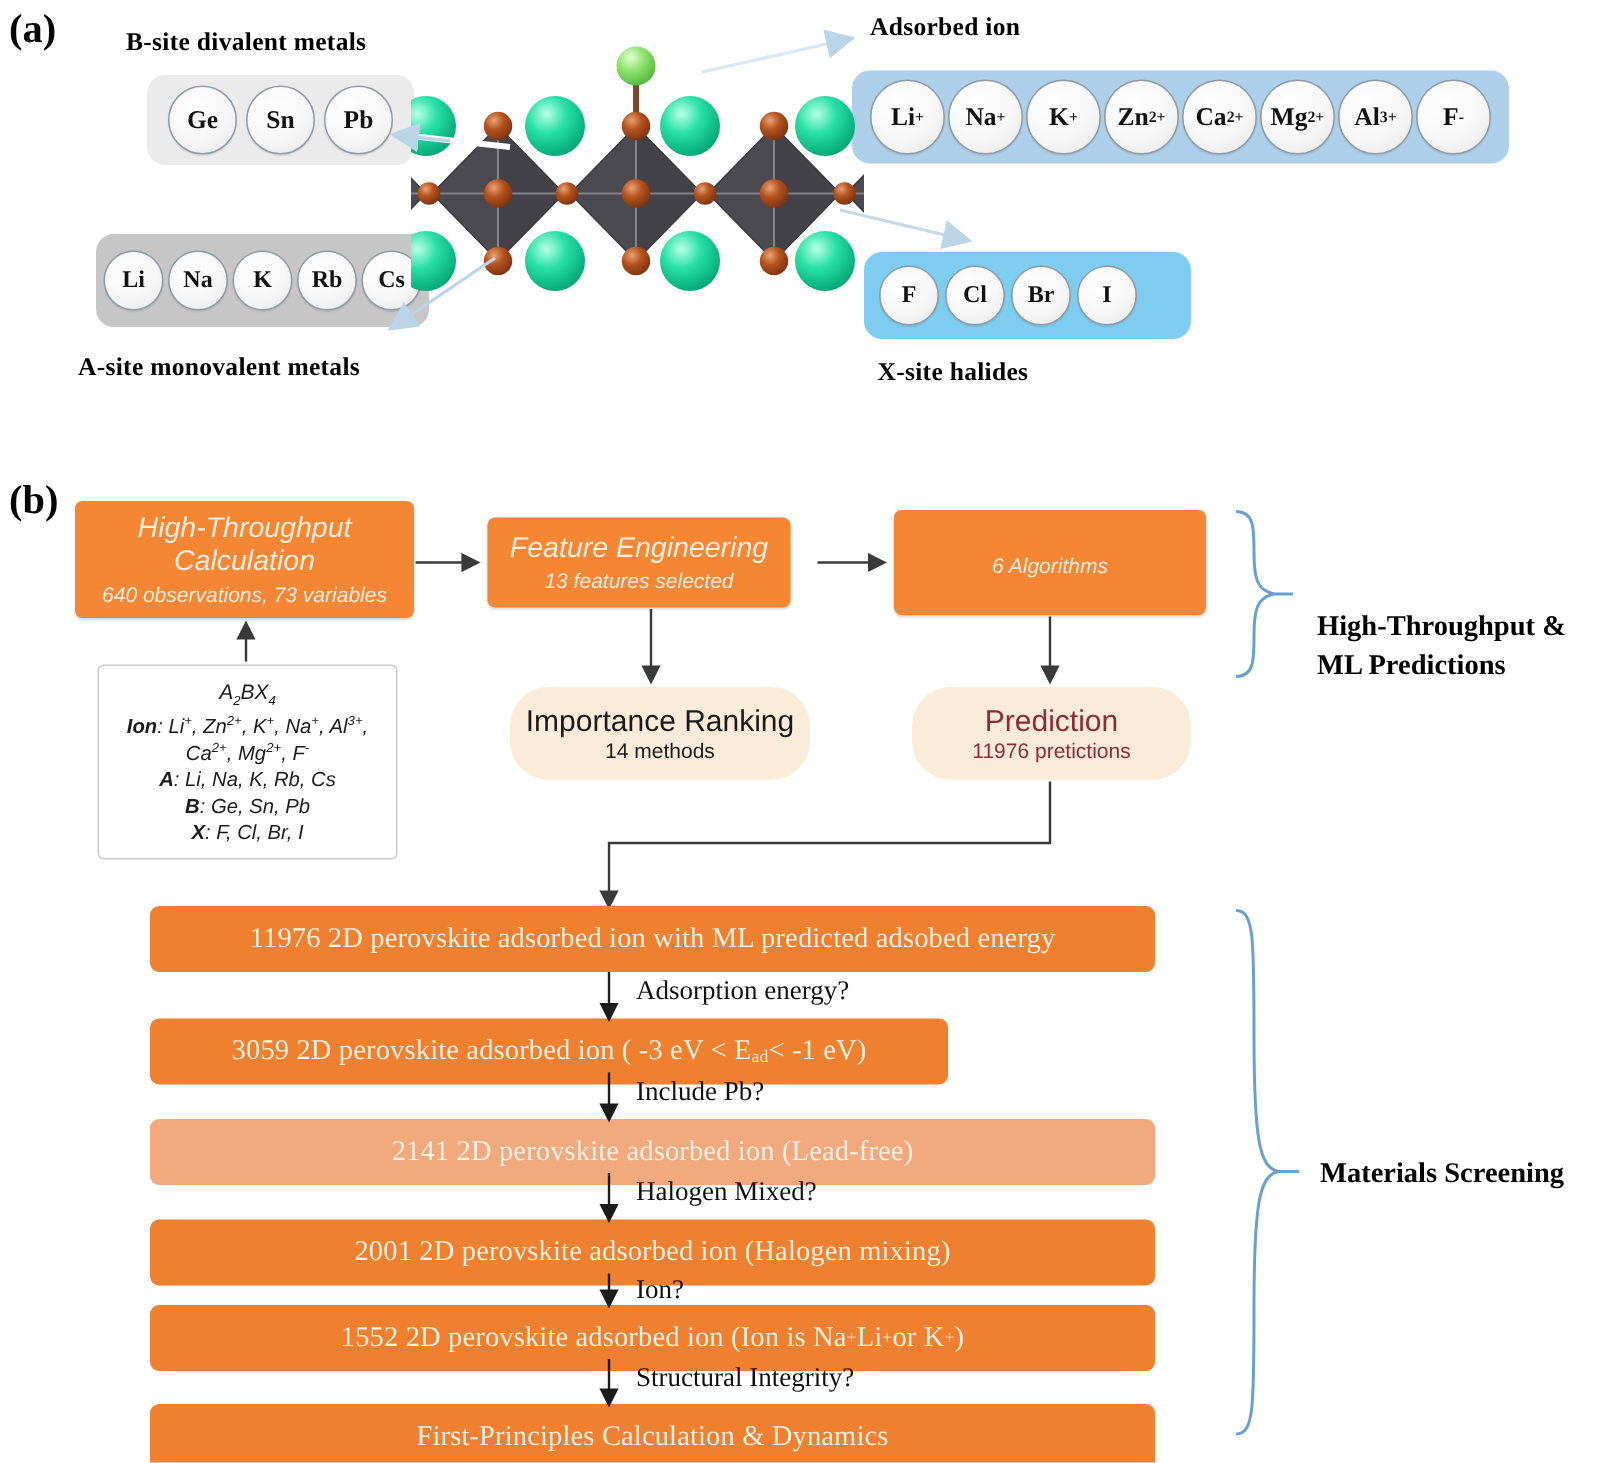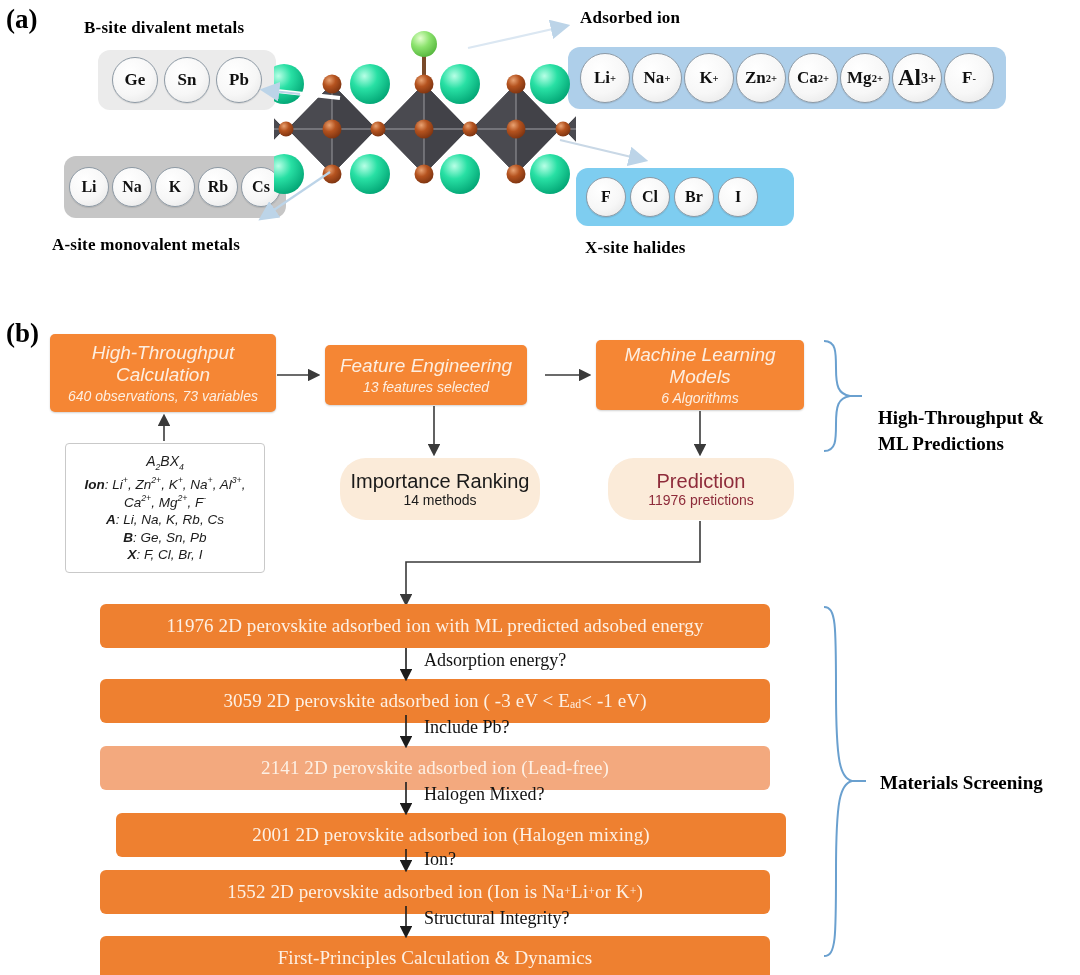--- a/index.html
+++ b/index.html
@@ -95,21 +95,21 @@
     <div class="chip" style="width: 38px; height: 38px; font-size: 16px;">Cs</div>
   </div>
 
 <div class="abs chipbox" id="adsorbed-box" style="left:568px;top:47px;width:420px;height:62px;background:#aecfea;padding:0 9px;gap:2px;justify-content:center;">
     <div class="chip" style="width: 48px; height: 48px; font-size: 17px;">Li<sup>+</sup></div>
     <div class="chip" style="width: 48px; height: 48px; font-size: 17px;">Na<sup>+</sup></div>
     <div class="chip" style="width: 48px; height: 48px; font-size: 17px;">K<sup>+</sup></div>
     <div class="chip" style="width: 48px; height: 48px; font-size: 17px;">Zn<sup>2+</sup></div>
     <div class="chip" style="width: 48px; height: 48px; font-size: 17px;">Ca<sup>2+</sup></div>
     <div class="chip" style="width: 48px; height: 48px; font-size: 17px;">Mg<sup>2+</sup></div>
-    <div class="chip" style="width: 48px; height: 48px; font-size: 23px;">Al<sup>3+</sup></div>
+    <div class="chip" style="width: 48px; height: 48px; font-size: 17px;">Al<sup>3+</sup></div>
     <div class="chip" style="width: 48px; height: 48px; font-size: 17px;">F<sup>-</sup></div>
   </div>
 
 <div class="abs chipbox" id="x-site-box" style="left:576px;top:168px;width:198px;height:58px;background:#7ecdf0;padding:0 10px;gap:4px;justify-content:flex-start;">
     <div class="chip" style="width: 38px; height: 38px; font-size: 16px;">F</div>
     <div class="chip" style="width: 38px; height: 38px; font-size: 16px;">Cl</div>
     <div class="chip" style="width: 38px; height: 38px; font-size: 16px;">Br</div>
     <div class="chip" style="width: 38px; height: 38px; font-size: 16px;">I</div>
   </div>
 
@@ -218,24 +218,20 @@
   </div>
   <div class="t2">640 observations, 73 variables</div>
 </div>
 
 <div class="fbox" style="left:325px;top:345px;width:202px;height:60px;">
   <div class="t1">Feature Engineering</div>
   <div class="t2">13 features selected</div>
 </div>
 
 <div class="fbox" style="left:596px;top:340px;width:208px;height:70px;">
-  <div class="t1">
-    <span>Machine Learning</span><br>
-    <span>Models</span>
-  </div>
   <div class="t2">6 Algorithms</div>
 </div>
 
 <div class="pill" style="left:340px;top:458px;width:200px;height:62px;">
   <div class="p1" style="color:#1a1a1a">Importance Ranking</div>
   <div class="p2" style="color:#1a1a1a">14 methods</div>
 </div>
 
 <div class="pill" style="left:608px;top:458px;width:186px;height:62px;">
   <div class="p1" style="color:#8e2b3a">Prediction</div>
@@ -283,23 +279,23 @@
 
 <svg class="overlay">
   <path d="M824,607 C836,607 836,625 836,690 C836,762 840,778 852,781
            C840,784 836,800 836,872 C836,938 836,956 824,956" fill="none" stroke="#6aa0cf" stroke-width="2"></path>
   <path d="M852,781 L866,781" stroke="#6aa0cf" stroke-width="2"></path>
 </svg>
 <div class="abs cap-big" style="left:880px;top:770px;text-align:right;">Materials Screening</div>
 
 <div id="screening-root">
     <div class="sbar" style="left: 100px; top: 604px; width: 670px; height: 44px; background: rgb(238, 128, 48);">11976 2D perovskite adsorbed ion with ML predicted adsobed energy</div>
-    <div class="sbar" style="left: 100px; top: 679px; width: 670px; height: 44px; background: rgb(238, 128, 48); align-items: center;">3059 2D perovskite adsorbed ion   ( -3 eV &lt; E<sub>ad</sub> &lt; -1 eV)</div>
+    <div class="sbar" style="left: 100px; top: 679px; width: 532px; height: 44px; background: rgb(238, 128, 48); align-items: center;">3059 2D perovskite adsorbed ion   ( -3 eV &lt; E<sub>ad</sub> &lt; -1 eV)</div>
     <div class="sbar" style="left: 100px; top: 746px; width: 670px; height: 44px; background: rgb(243, 169, 126);">2141 2D perovskite adsorbed ion   (Lead-free)</div>
-    <div class="sbar" style="left: 116px; top: 813px; width: 670px; height: 44px; background: rgb(238, 128, 48);">2001 2D perovskite adsorbed ion   (Halogen mixing)</div>
+    <div class="sbar" style="left: 100px; top: 813px; width: 670px; height: 44px; background: rgb(238, 128, 48);">2001 2D perovskite adsorbed ion   (Halogen mixing)</div>
     <div class="sbar" style="left: 100px; top: 870px; width: 670px; height: 44px; background: rgb(238, 128, 48);">1552 2D perovskite adsorbed ion   (Ion is Na<sup>+</sup> Li<sup>+</sup> or K<sup>+</sup>)</div>
     <div class="sbar" style="left: 100px; top: 936px; width: 670px; height: 44px; background: rgb(238, 128, 48);">First-Principles Calculation &amp; Dynamics</div>
     <div class="arrow-label" style="left: 424px; top: 650px;">Adsorption energy?</div>
     <div class="arrow-label" style="left: 424px; top: 717px;">Include Pb?</div>
     <div class="arrow-label" style="left: 424px; top: 784px;">Halogen Mixed?</div>
     <div class="arrow-label" style="left: 424px; top: 849px;">Ion?</div>
     <div class="arrow-label" style="left: 424px; top: 908px;">Structural Integrity?</div>
   </div>
 
 <svg class="overlay">

